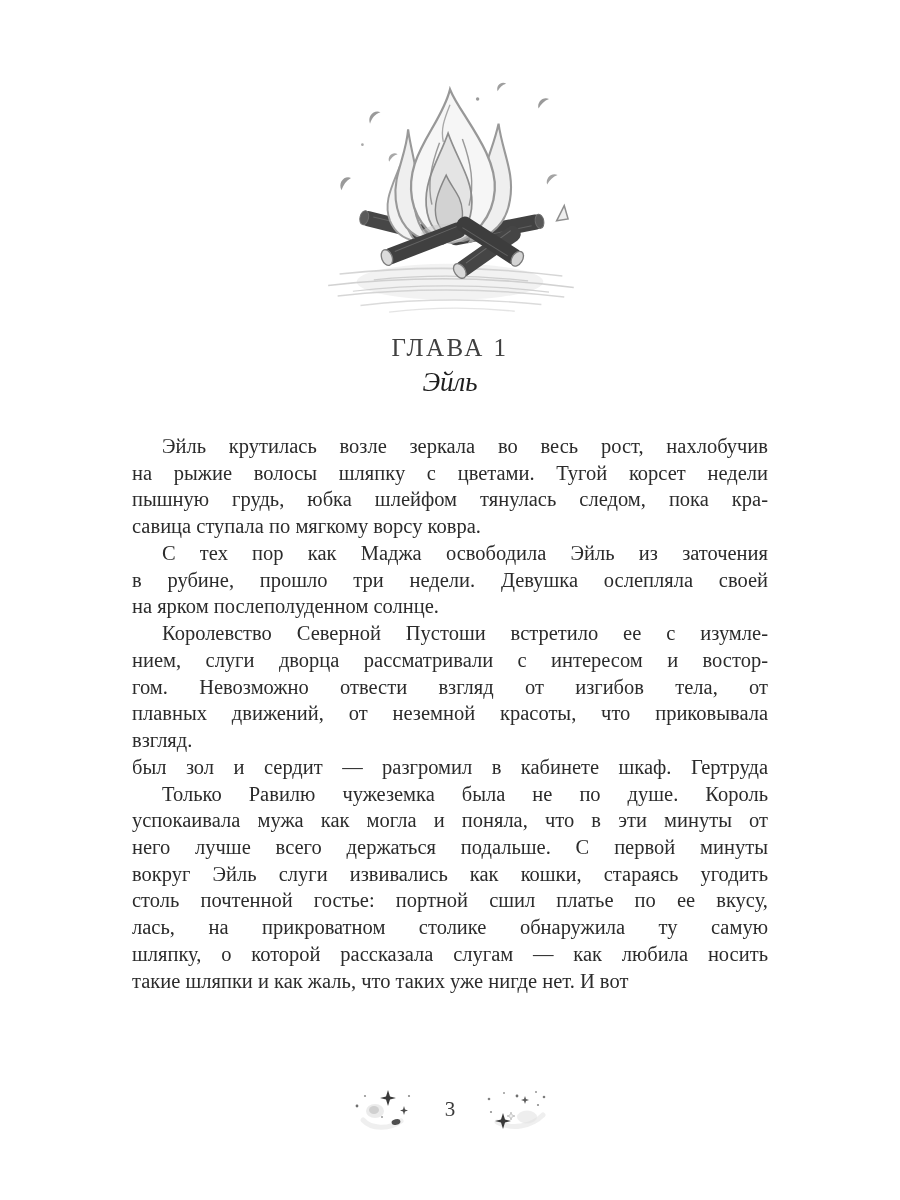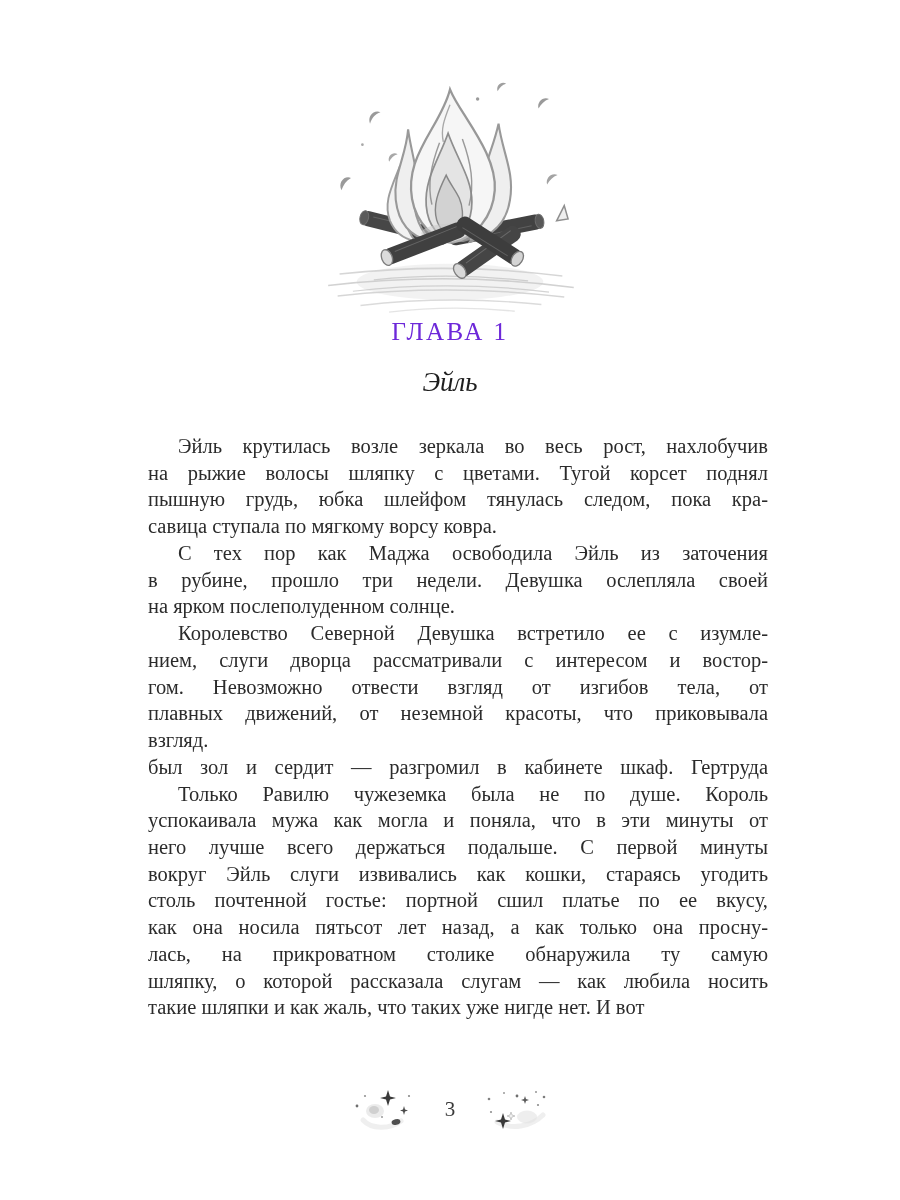--- a/index.html
+++ b/index.html
@@ -17,28 +17,28 @@
     position: absolute;
     top: 78px;
     left: 50%;
     transform: translateX(-50%);
     width: 292px;
     height: 238px;
   }
   .fire-wrap svg { display: block; width: 100%; height: 100%; }
   .chapter-heading {
     position: absolute;
-    top: 318px;
+    top: 334px;
     left: 0;
     width: 100%;
     text-align: center;
     font-size: 25px;
     font-weight: normal;
     letter-spacing: 2.5px;
-    color: #6d28d9;
+    color: #404040;
   }
   .chapter-subtitle {
     position: absolute;
     top: 367px;
     left: 0;
     width: 100%;
     text-align: center;
     font-size: 27px;
     font-weight: normal;
     font-style: italic;
@@ -52,21 +52,20 @@
     font-size: 20.5px;
     line-height: 26.74px;
     color: #2b2b2b;
   }
   .line {
     text-align: justify;
     text-align-last: justify;
     white-space: normal;
     height: 26.74px;
     overflow: visible;
-    margin-left: 16px;
   }
   .line.first { padding-left: 30px; }
   .line.last { text-align-last: left; }
   .footer {
     position: absolute;
     top: 1084px;
     left: 0;
     width: 100%;
     height: 50px;
     display: flex;
@@ -147,38 +146,37 @@
         <line x1="14" y1="-3" x2="70" y2="-4" stroke="#666666" stroke-width="1" opacity="0.85"></line>
       </g>
     </svg>
   </div>
 
   <h1 class="chapter-heading">ГЛАВА 1</h1>
   <h2 class="chapter-subtitle">Эйль</h2>
 
   <div class="text-block">
       <div class="line first">Эйль крутилась возле зеркала во весь рост, нахлобучив</div>
-      <div class="line">на рыжие волосы шляпку с цветами. Тугой корсет поднял</div>
+      <div class="line">на рыжие волосы шляпку с цветами. Тугой корсет недели</div>
       <div class="line">пышную грудь, юбка шлейфом тянулась следом, пока кра-</div>
       <div class="line last">савица ступала по мягкому ворсу ковра.</div>
       <div class="line first">С тех пор как Маджа освободила Эйль из заточения</div>
       <div class="line">в рубине, прошло три недели. Девушка ослепляла своей</div>
       <div class="line last">на ярком послеполуденном солнце.</div>
-      <div class="line first">Королевство Северной Девушка встретило ее с изумле-</div>
+      <div class="line first">Королевство Северной Пустоши встретило ее с изумле-</div>
       <div class="line">нием, слуги дворца рассматривали с интересом и востор-</div>
       <div class="line">гом. Невозможно отвести взгляд от изгибов тела, от</div>
       <div class="line">плавных движений, от неземной красоты, что приковывала</div>
       <div class="line last">взгляд.</div>
       <div class="line">был зол и сердит — разгромил в кабинете шкаф. Гертруда</div>
       <div class="line first">Только Равилю чужеземка была не по душе. Король</div>
       <div class="line">успокаивала мужа как могла и поняла, что в эти минуты от</div>
       <div class="line">него лучше всего держаться подальше. С первой минуты</div>
       <div class="line">вокруг Эйль слуги извивались как кошки, стараясь угодить</div>
       <div class="line">столь почтенной гостье: портной сшил платье по ее вкусу,</div>
-      <div class="line">как она носила пятьсот лет назад, а как только она просну-</div>
       <div class="line">лась, на прикроватном столике обнаружила ту самую</div>
       <div class="line">шляпку, о которой рассказала слугам — как любила носить</div>
       <div class="line last">такие шляпки и как жаль, что таких уже нигде нет. И вот</div>
     </div>
 
   <div class="footer">
     <span class="ornament">
       <svg width="68" height="46" viewBox="0 0 68 46">
         <path d="M12,34 C20,43 38,44 50,35" stroke="#d6d6d6" stroke-width="5" fill="none" opacity="0.38" stroke-linecap="round"></path>
         <ellipse cx="24" cy="25" rx="9" ry="7" fill="#dadada" opacity="0.55"></ellipse>

